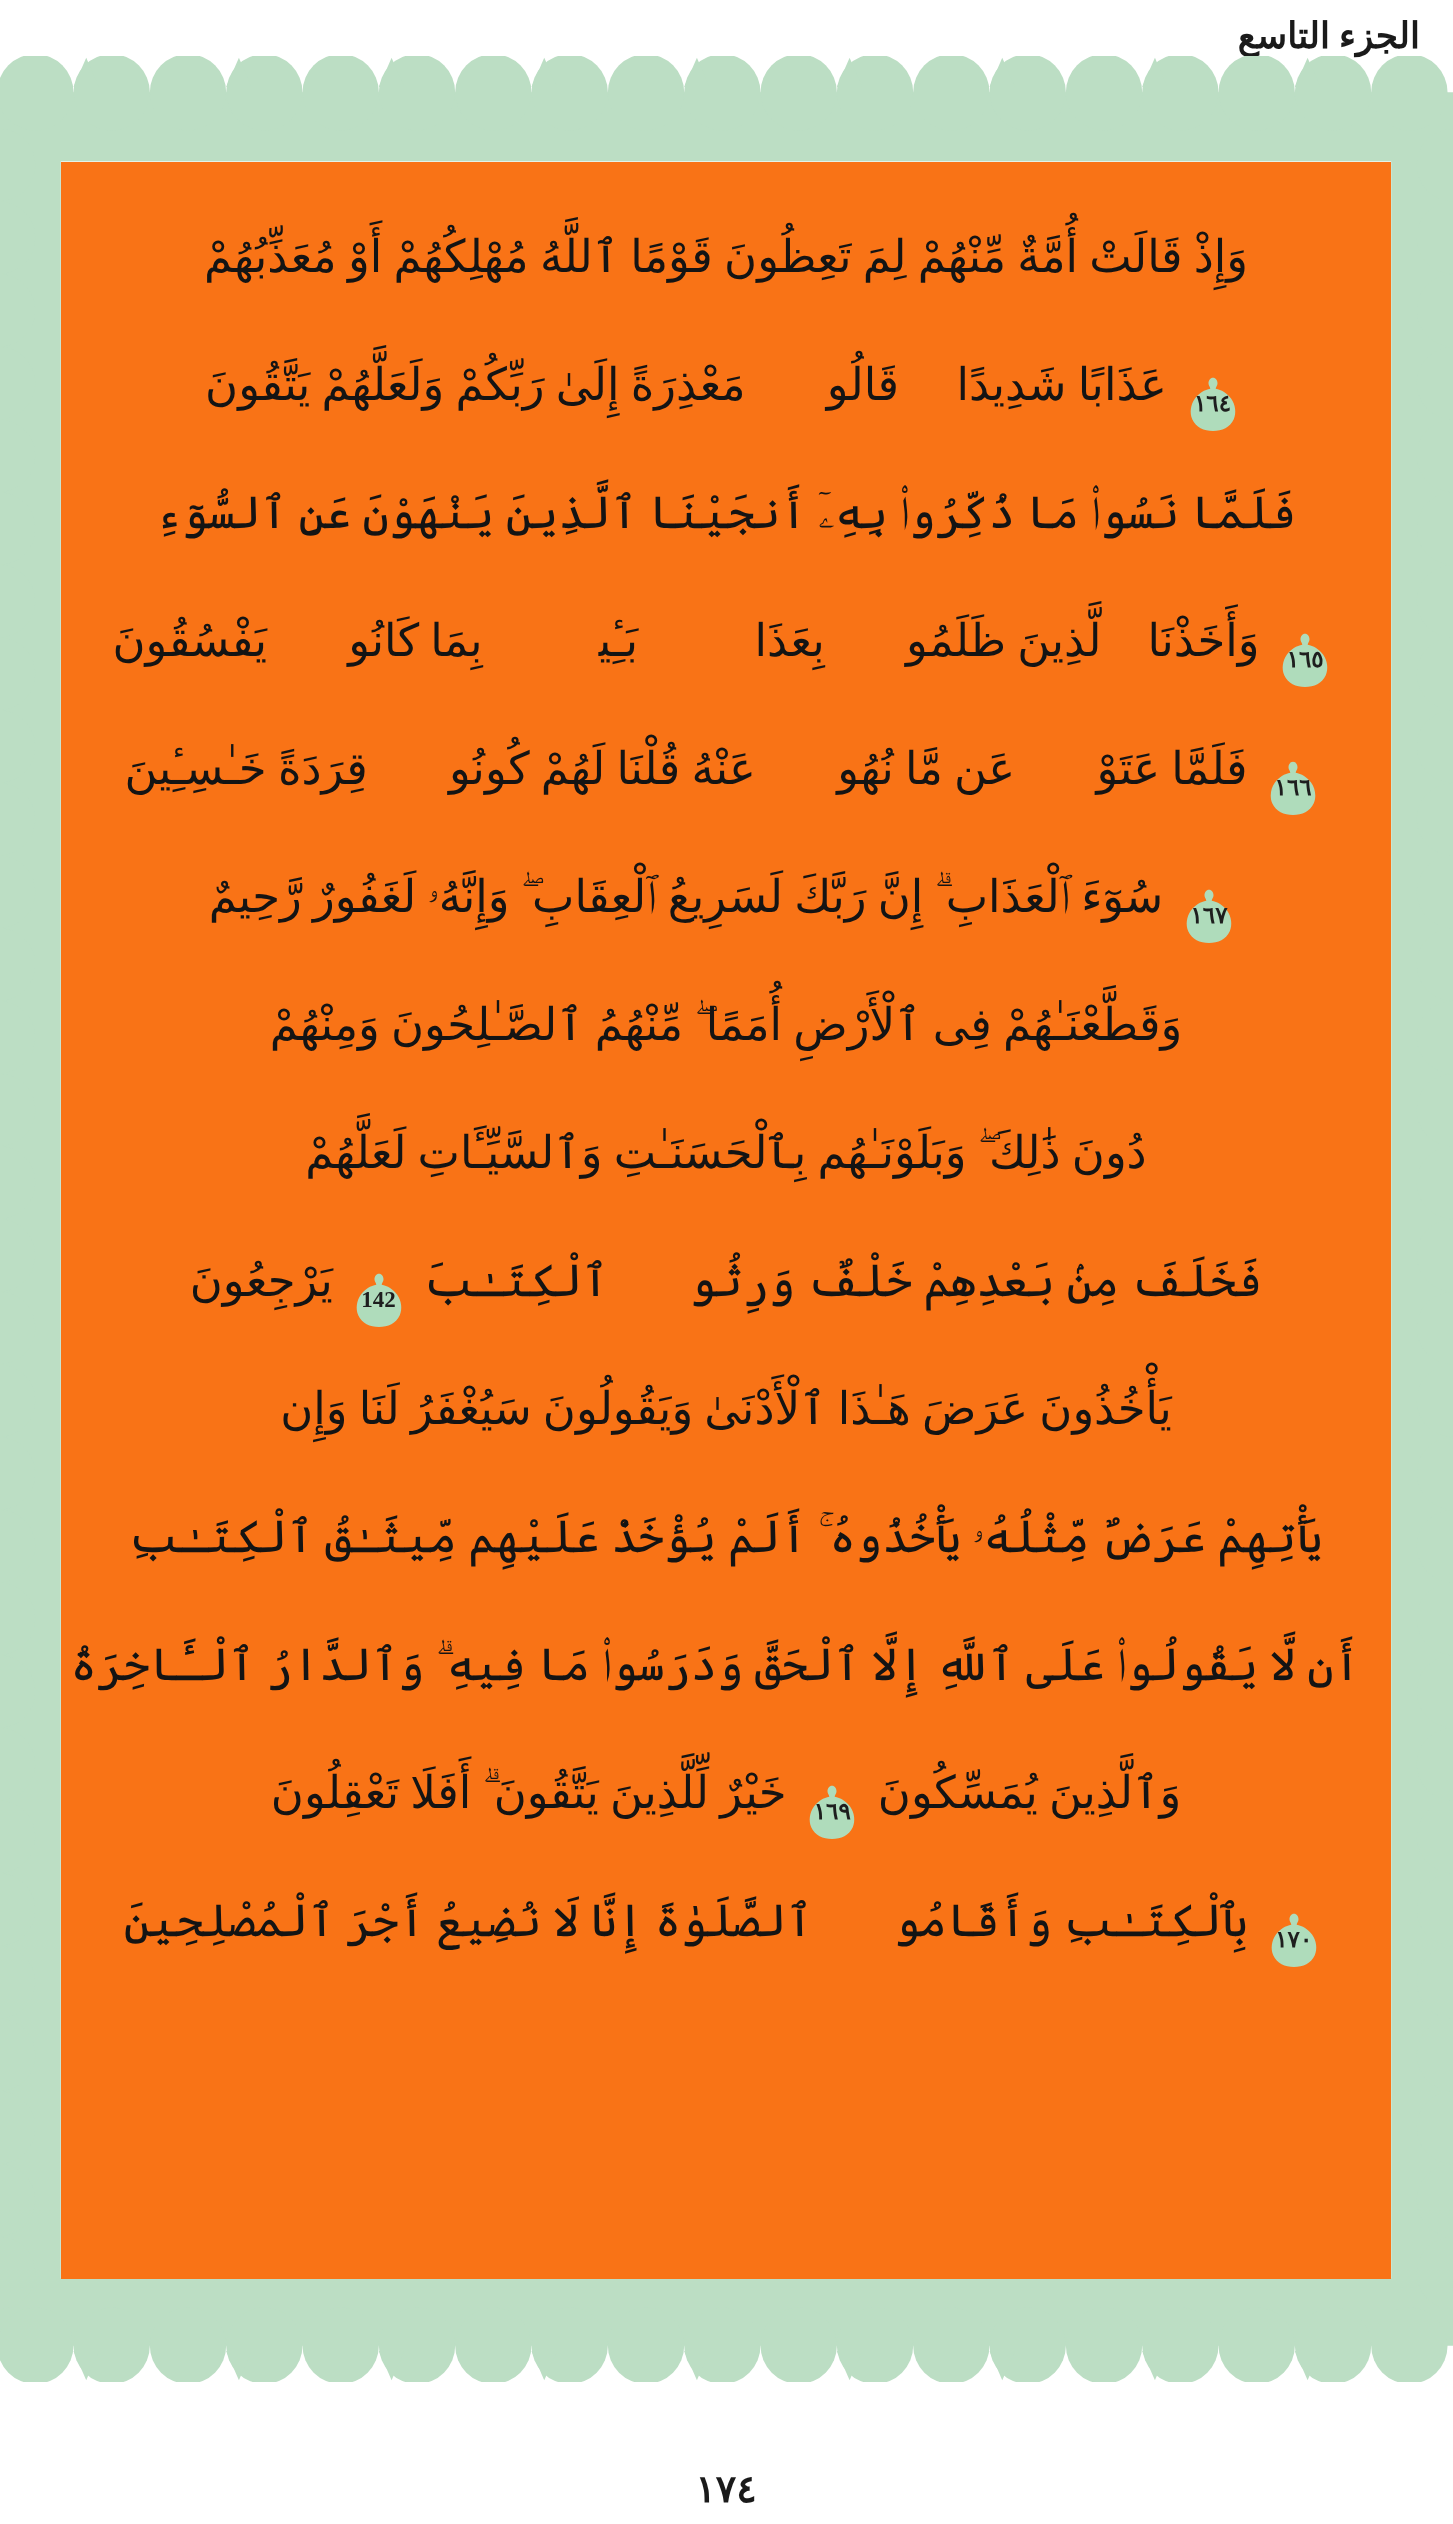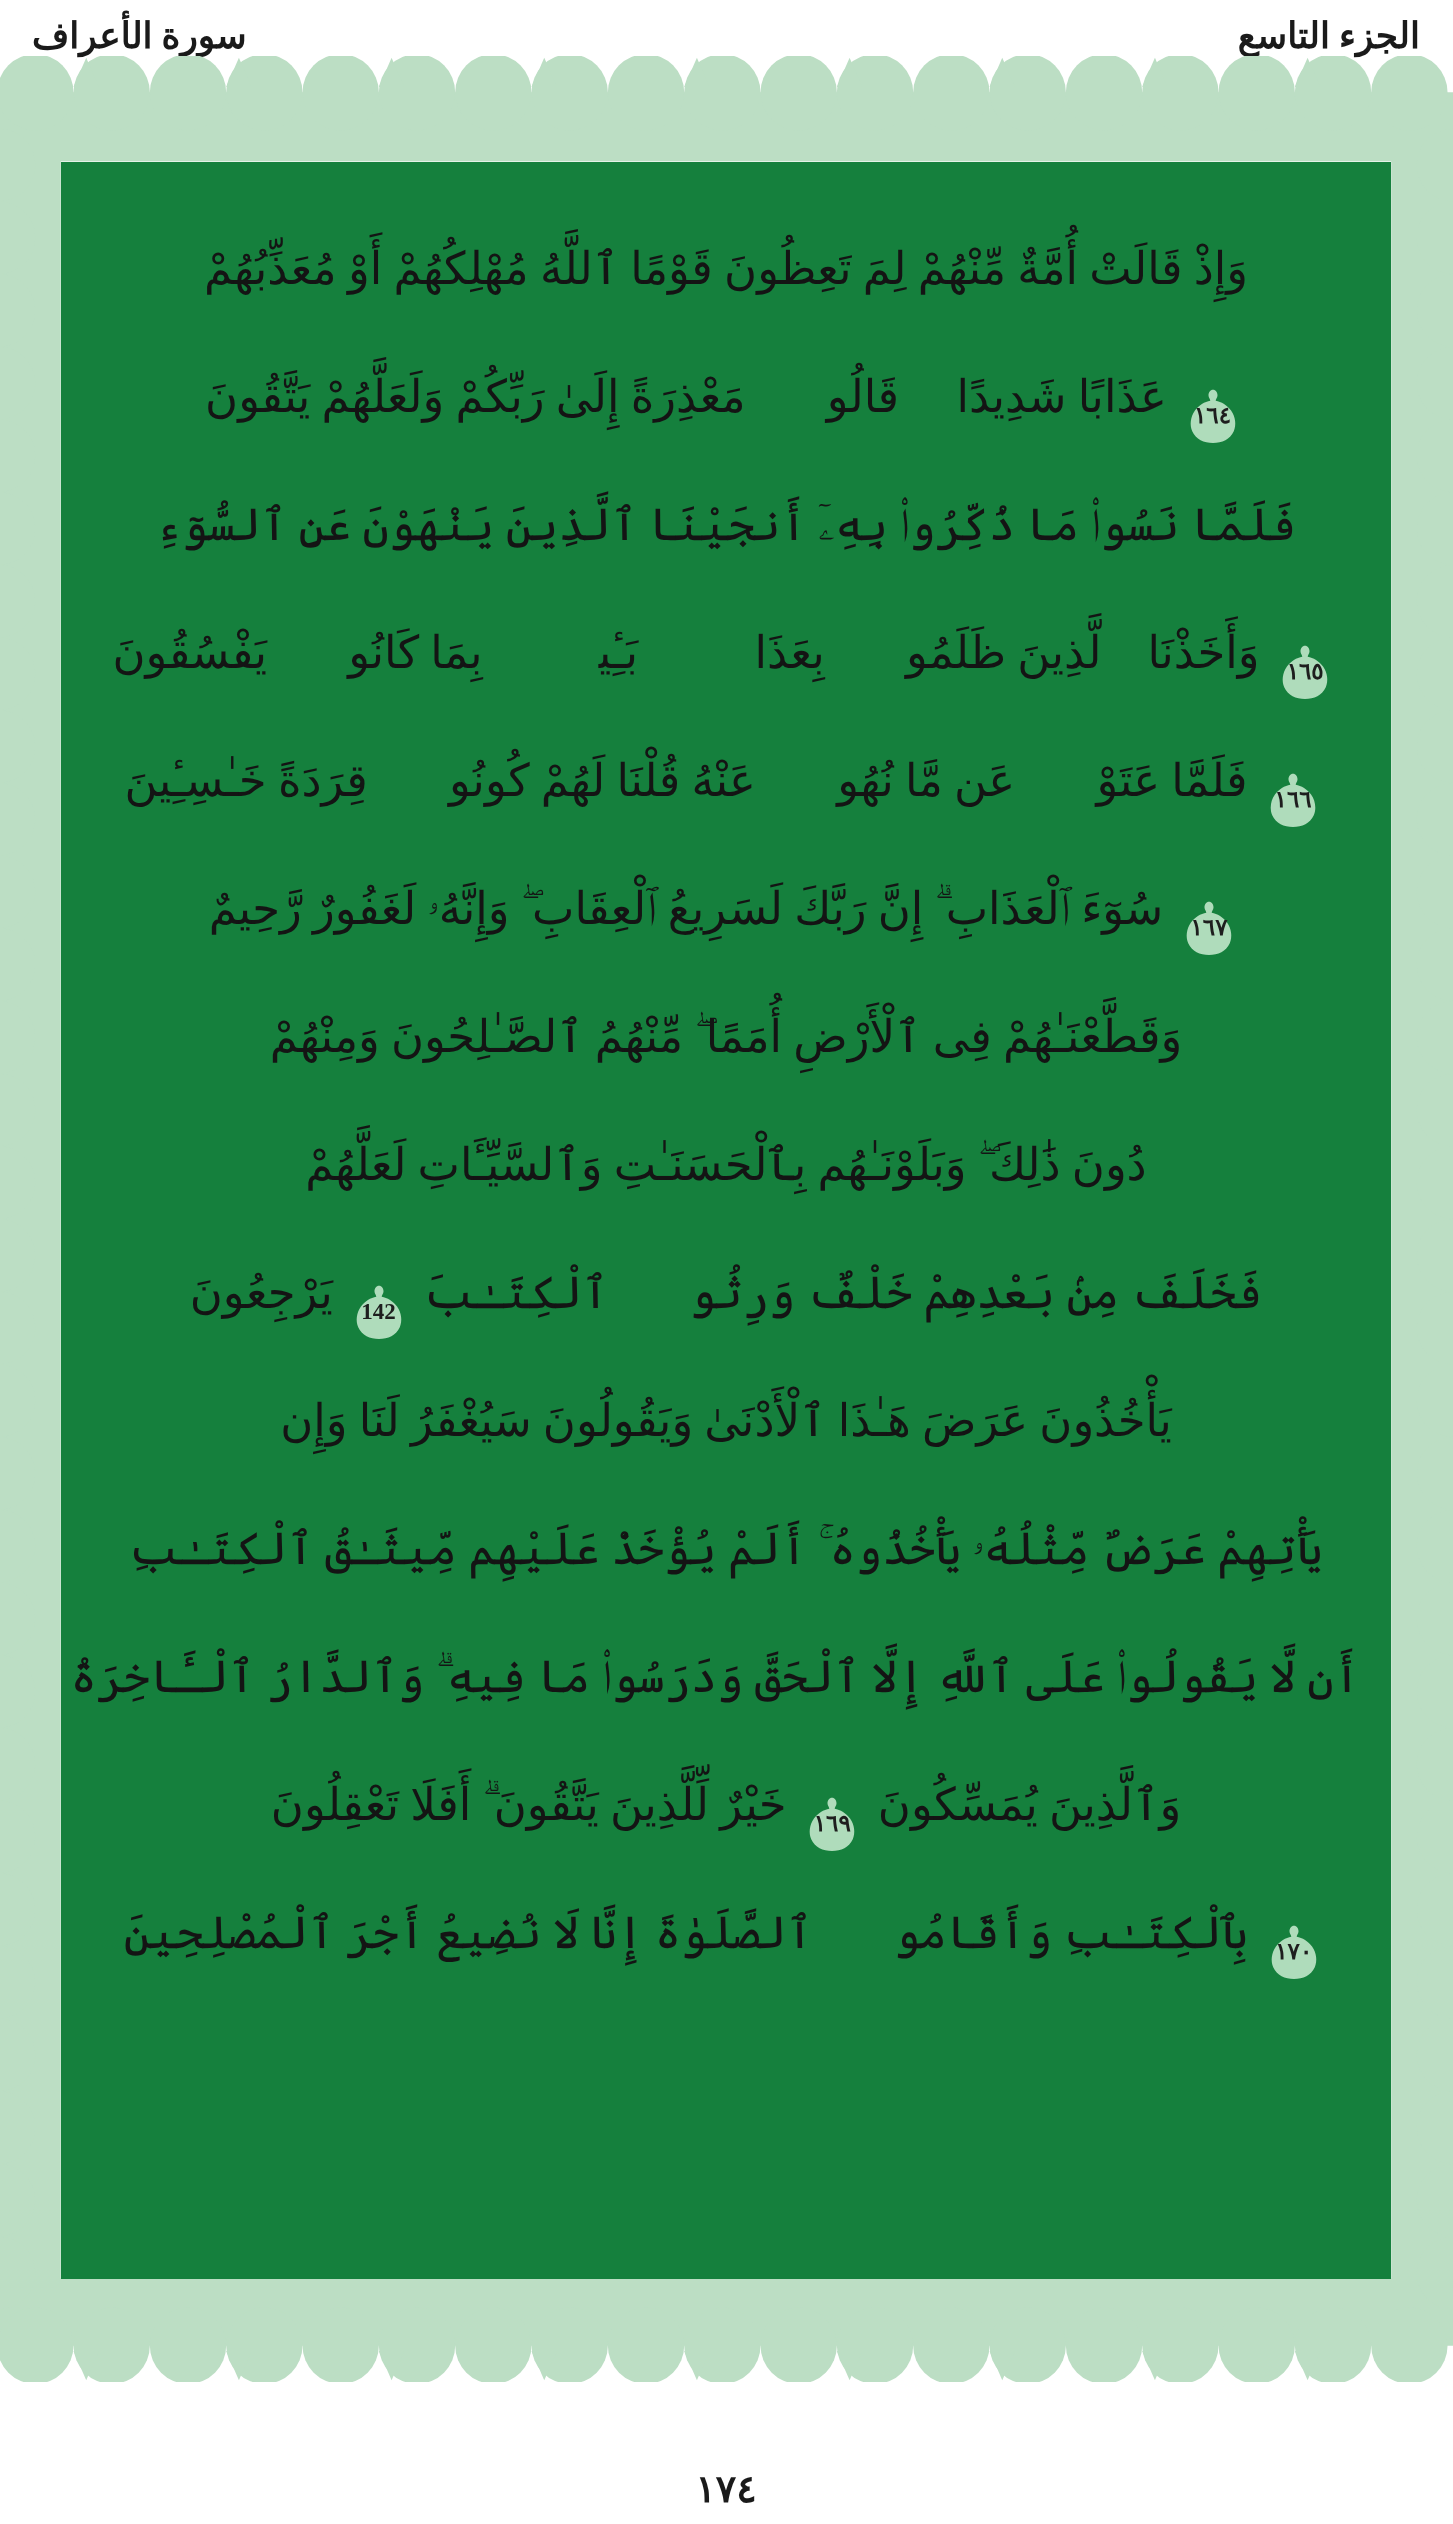--- a/index.html
+++ b/index.html
@@ -53,23 +53,23 @@
     height: 100%;
   }
 
   
   .panel {
     position: absolute;
     left: 62px;
     top: 162px;
     width: 1330px;
     height: 2117px;
-    background: #15803d;
+    background: #f97316;
     box-sizing: border-box;
-    padding: 43px 31px 18px 31px;
+    padding: 31px 31px 18px 31px;
   }
 
   .lines {
     display: flex;
     flex-direction: column;
     justify-content: flex-start;
   }
 
   .ayah-line {
     position: relative;
@@ -133,21 +133,20 @@
     margin-top: 39px;
   }
 </style>
 </head>
 <body>
 
 <div class="page">
 
   <div class="running-head right">الجزء التاسع</div>
 
-  <div class="running-head left">سورة الأعراف</div>
 
   <div class="frame">
     <svg viewBox="0 0 1600 2560" preserveAspectRatio="none" aria-hidden="true">
       <defs>
 
         <clipPath id="innerhole">
           <rect x="68" y="116" width="1464" height="2330"></rect>
         </clipPath>
       </defs>
       <g id="frame-body" fill="#BCDEC4">

